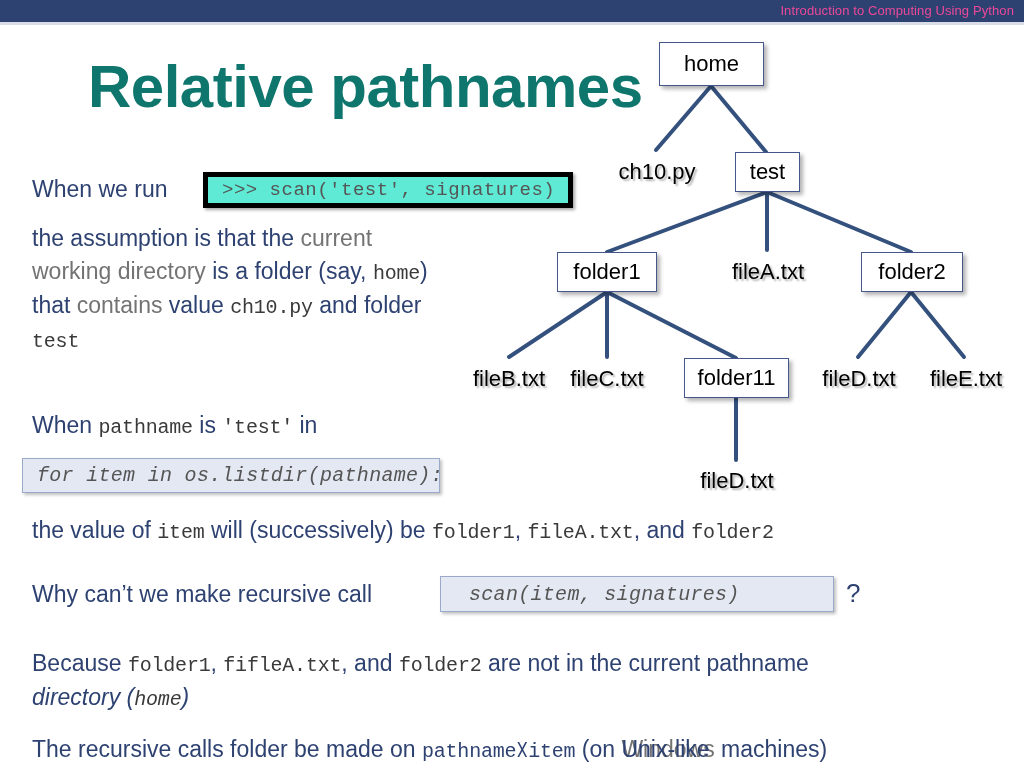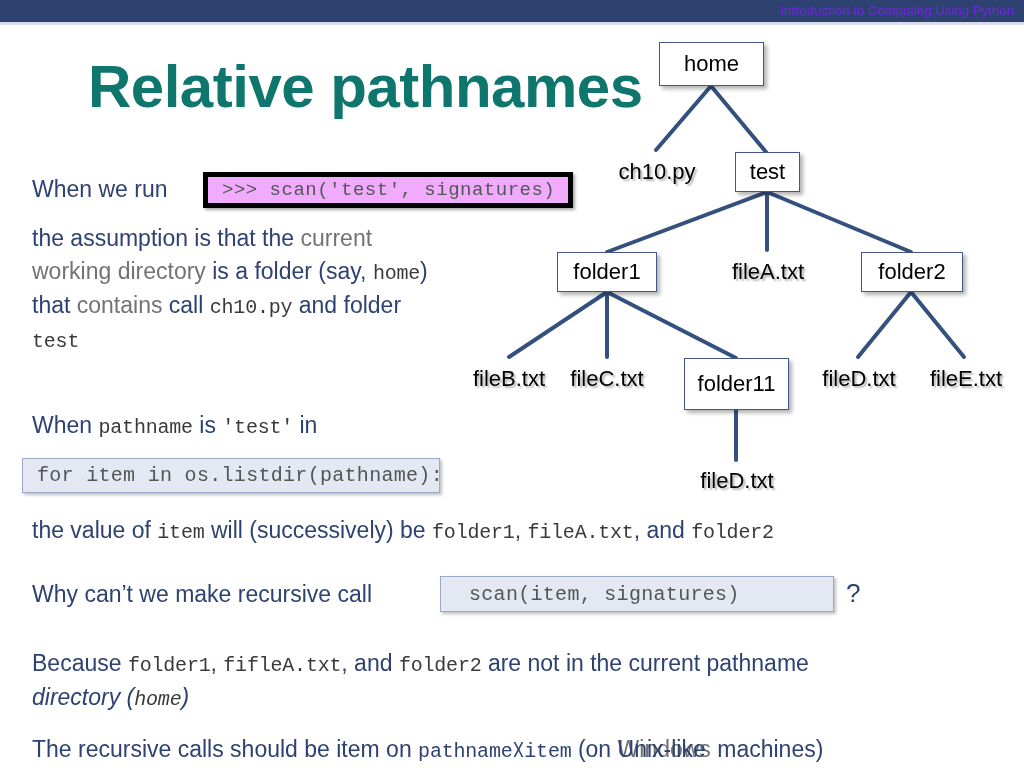--- a/index.html
+++ b/index.html
@@ -28,21 +28,21 @@
     left: 0; top: 22px;
     width: 1024px;
     height: 3px;
     background: #d9dde8;
   }
   .header-title {
     position: absolute;
     right: 10px;
     top: 3px;
     font-size: 13px;
-    color: #6d28d9;
+    color: #ec4899;
     font-family: "Liberation Sans", sans-serif;
     letter-spacing: 0.1px;
     white-space: nowrap;
     text-align: right;
   }
 
   
   .slide-title {
     position: absolute;
     left: 88px;
@@ -72,21 +72,21 @@
     font-family: "Liberation Mono", "DejaVu Sans Mono", monospace;
     font-size: 20px;
     color: #2e4272;
     letter-spacing: -0.2px;
   }
   .red { color: #737373; }
 
   
   .code-box-black {
     position: absolute;
-    background: #f0abfc;
+    background: #5eead4;
     border: 5px solid #000000;
     box-sizing: border-box;
     display: flex;
     align-items: center;
     padding-left: 14px;
     box-shadow: 2px 2px 3px rgba(0,0,0,0.35);
   }
   .code-box-black .code-text {
     font-family: "Liberation Mono", "DejaVu Sans Mono", monospace;
     font-size: 19px;
@@ -103,20 +103,21 @@
     align-items: center;
     padding-left: 14px;
     box-shadow: 2px 2px 3px rgba(0,0,0,0.25);
   }
   .code-box-light .code-text {
     font-family: "Liberation Mono", "DejaVu Sans Mono", monospace;
     font-size: 20px;
     color: #555555;
     letter-spacing: 0.3px;
     white-space: pre;
+    font-style: italic;
   }
 
   
   #tree-svg {
     position: absolute;
     left: 0; top: 0;
     width: 1024px;
     height: 768px;
     pointer-events: none;
   }
@@ -192,42 +193,42 @@
 
 <div id="tree-nodes">
     <div class="tree-node-box" style="left: 659px; top: 42px; width: 105px; height: 44px; border-color: rgb(68, 86, 140);">home</div>
     <div class="tree-leaf-label" style="left: 609px; top: 157px; width: 96px; height: 30px;">ch10.py</div>
     <div class="tree-node-box" style="left: 735px; top: 152px; width: 65px; height: 40px; border-color: rgb(68, 86, 140);">test</div>
     <div class="tree-node-box" style="left: 557px; top: 252px; width: 100px; height: 40px; border-color: rgb(68, 86, 140);">folder1</div>
     <div class="tree-leaf-label" style="left: 718px; top: 257px; width: 100px; height: 30px;">fileA.txt</div>
     <div class="tree-node-box" style="left: 861px; top: 252px; width: 102px; height: 40px; border-color: rgb(68, 86, 140);">folder2</div>
     <div class="tree-leaf-label" style="left: 465px; top: 364px; width: 88px; height: 30px;">fileB.txt</div>
     <div class="tree-leaf-label" style="left: 563px; top: 364px; width: 88px; height: 30px;">fileC.txt</div>
-    <div class="tree-node-box" style="left: 684px; top: 358px; width: 105px; height: 52px; border-color: rgb(68, 86, 140);">folder11</div>
+    <div class="tree-node-box" style="left: 684px; top: 358px; width: 105px; height: 40px; border-color: rgb(68, 86, 140);">folder11</div>
     <div class="tree-leaf-label" style="left: 815px; top: 364px; width: 88px; height: 30px;">fileD.txt</div>
     <div class="tree-leaf-label" style="left: 922px; top: 364px; width: 88px; height: 30px;">fileE.txt</div>
     <div class="tree-leaf-label" style="left: 693px; top: 466px; width: 88px; height: 30px;">fileD.txt</div>
   </div>
 
 <div class="body-line" style="left:32px; top:172px;">
   <span>When we run</span>
 </div>
 
 <div class="code-box-black" style="left:203px; top:172px; width:370px; height:36px;">
   <span class="code-text">&gt;&gt;&gt; scan('test', signatures)</span>
 </div>
 
 <div class="body-line" style="left:32px; top:221px;">
   <span>the assumption is that the </span><span class="red">current</span>
 </div>
 <div class="body-line" style="left:32px; top:254px;">
   <span class="red">working directory</span><span> is a folder (say, </span><span class="mono">home</span><span>)</span>
 </div>
 <div class="body-line" style="left:32px; top:288px;">
-  <span>that </span><span class="red">contains</span><span> call </span><span class="mono">ch10.py</span><span> and folder</span>
+  <span>that </span><span class="red">contains</span><span> value </span><span class="mono">ch10.py</span><span> and folder</span>
 </div>
 <div class="body-line" style="left:32px; top:322px;">
   <span class="mono">test</span>
 </div>
 
 <div class="body-line" style="left:32px; top:408px;">
   <span>When </span><span class="mono">pathname</span><span> is </span><span class="mono">'test'</span><span> in</span>
 </div>
 
 <div class="code-box-light" style="left:22px; top:458px; width:418px; height:35px;">
@@ -248,14 +249,14 @@
 <div class="qmark" style="left:846px; top:578px;">?</div>
 
 <div class="body-line" style="left:32px; top:646px;">
   <span>Because </span><span class="mono">folder1</span><span>, </span><span class="mono">fifleA.txt</span><span>, and </span><span class="mono">folder2</span><span> are not in the current pathname</span>
 </div>
 <div class="body-line" style="left:32px; top:680px;font-style:italic;">
   <span>directory (</span><span class="mono">home</span><span>)</span>
 </div>
 
 <div class="body-line" style="left:32px; top:732px;">
-  <span>The recursive calls should be item on </span><span class="mono-blue">pathname</span><span class="overlap-wrap mono-blue"><span class="ov-a">\</span><span class="ov-b">/</span></span><span class="mono-blue">item</span><span> (on </span><span class="overlap-wrap"><span class="ov-a red">Windows</span><span class="ov-b">Unix-like</span></span><span> machines)</span>
+  <span>The recursive calls folder be made on </span><span class="mono-blue">pathname</span><span class="overlap-wrap mono-blue"><span class="ov-a">\</span><span class="ov-b">/</span></span><span class="mono-blue">item</span><span> (on </span><span class="overlap-wrap"><span class="ov-a red">Windows</span><span class="ov-b">Unix-like</span></span><span> machines)</span>
 </div>
 
 </body></html>

